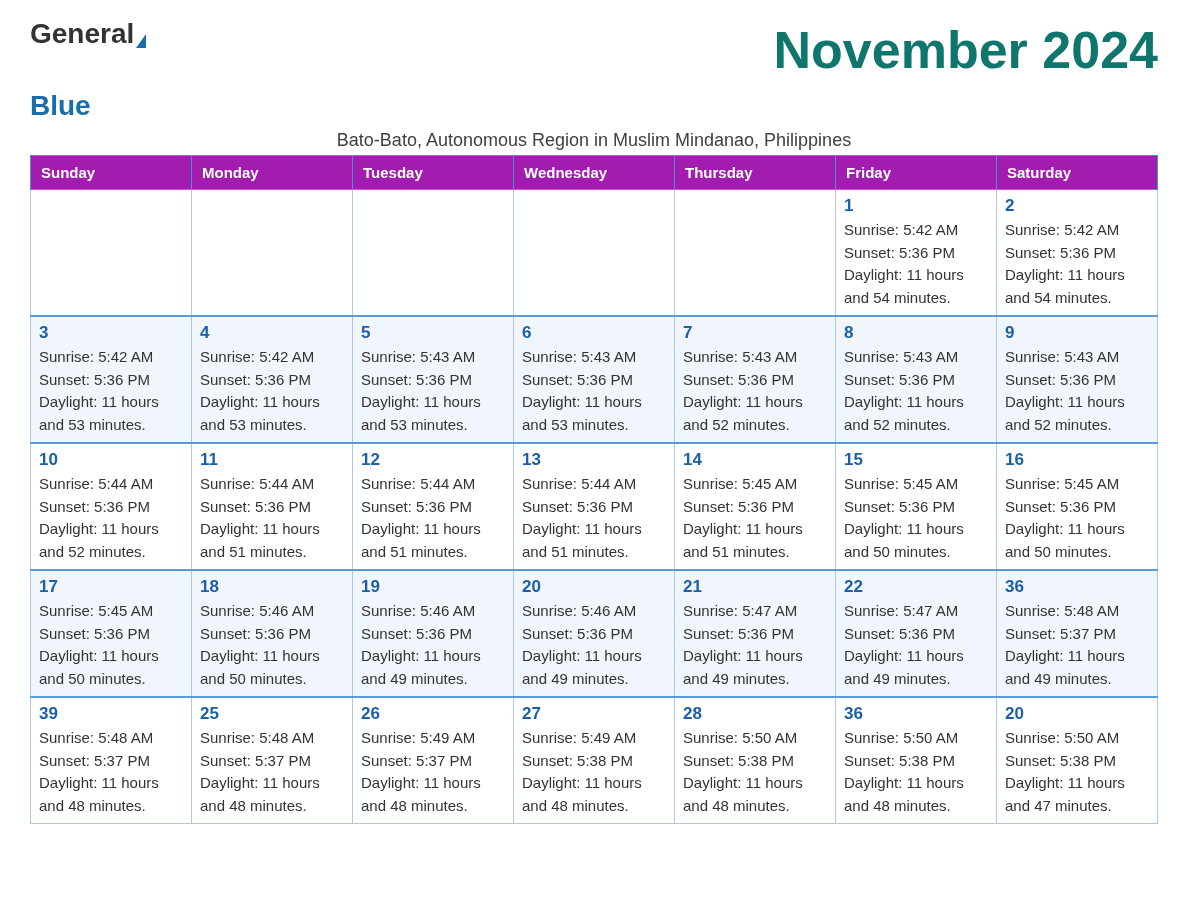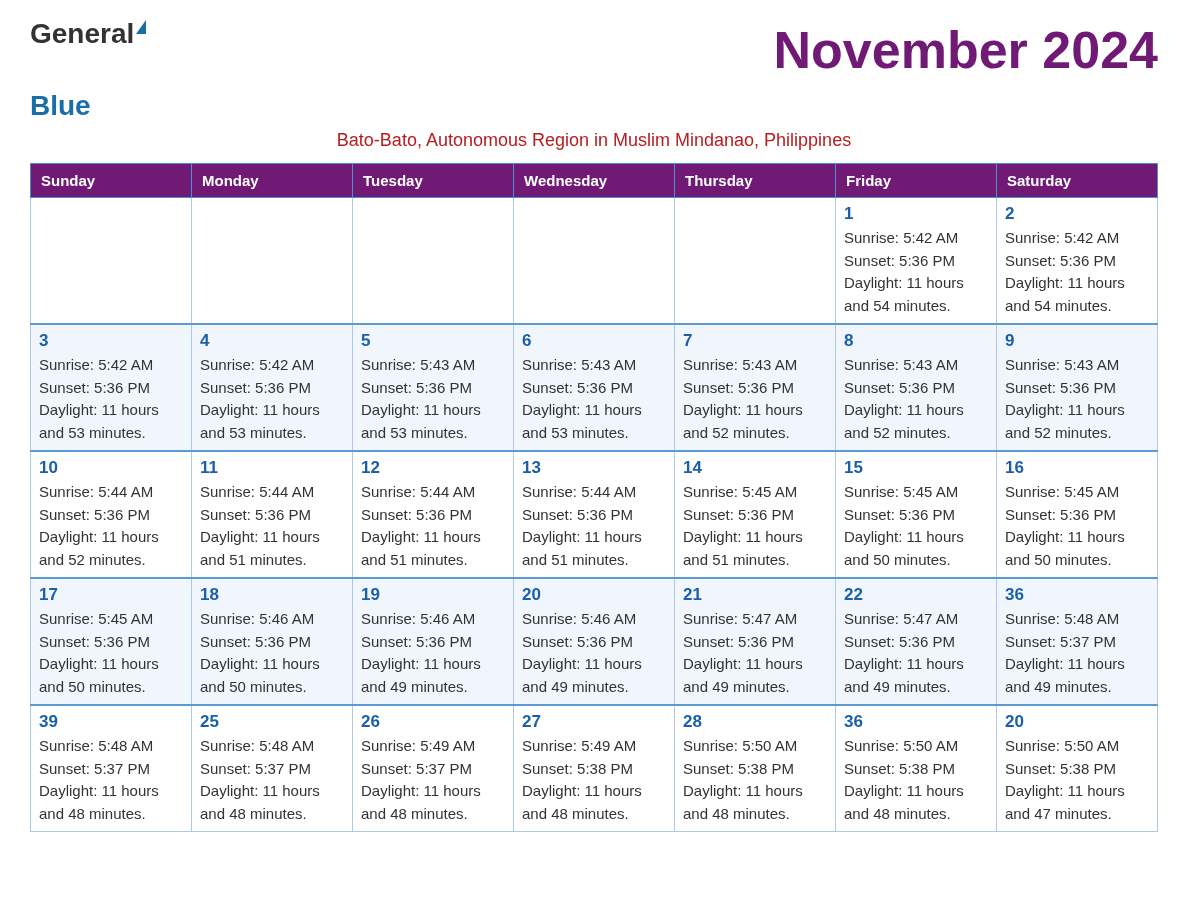--- a/index.html
+++ b/index.html
@@ -39,36 +39,36 @@
       width: 0;
       height: 0;
       border-left: 10px solid transparent;
       border-bottom: 14px solid #1a6ea8;
       margin-left: 2px;
       vertical-align: middle;
     }
     .month-title {
       font-size: 52px;
       font-weight: bold;
-      color: #701a75;
+      color: #0f766e;
       text-align: right;
     }
     .subtitle {
       text-align: center;
       font-size: 18px;
-      color: #b91c1c;
-      margin-bottom: 12px;
+      color: #404040;
+      margin-bottom: 4px;
     }
     .calendar {
       width: 100%;
       border-collapse: collapse;
       border: 1px solid #5b9bd5;
     }
     .calendar th {
-      background-color: #701a75;
+      background-color: #a21caf;
       color: #fff;
       font-size: 15px;
       font-weight: bold;
       padding: 8px 10px;
       text-align: left;
       border: 1px solid #4a8fd0;
     }
     .calendar td {
       vertical-align: top;
       padding: 6px 8px;
@@ -101,21 +101,21 @@
     }
     .row-divider td {
       border-top: 2px solid #5b9bd5;
     }
   </style>
 </head>
 <body>
 
 <div class="header-area">
   <div class="logo">
-    <div style="display:flex;align-items:flex-start;">
+    <div style="display:flex;align-items:flex-end;">
       <span class="logo-general">General</span>
       <span class="logo-triangle"></span>
     </div>
     <span class="logo-blue">Blue</span>
   </div>
   <div class="month-title">November 2024</div>
 </div>
 
 <div class="subtitle">Bato-Bato, Autonomous Region in Muslim Mindanao, Philippines</div>
 

